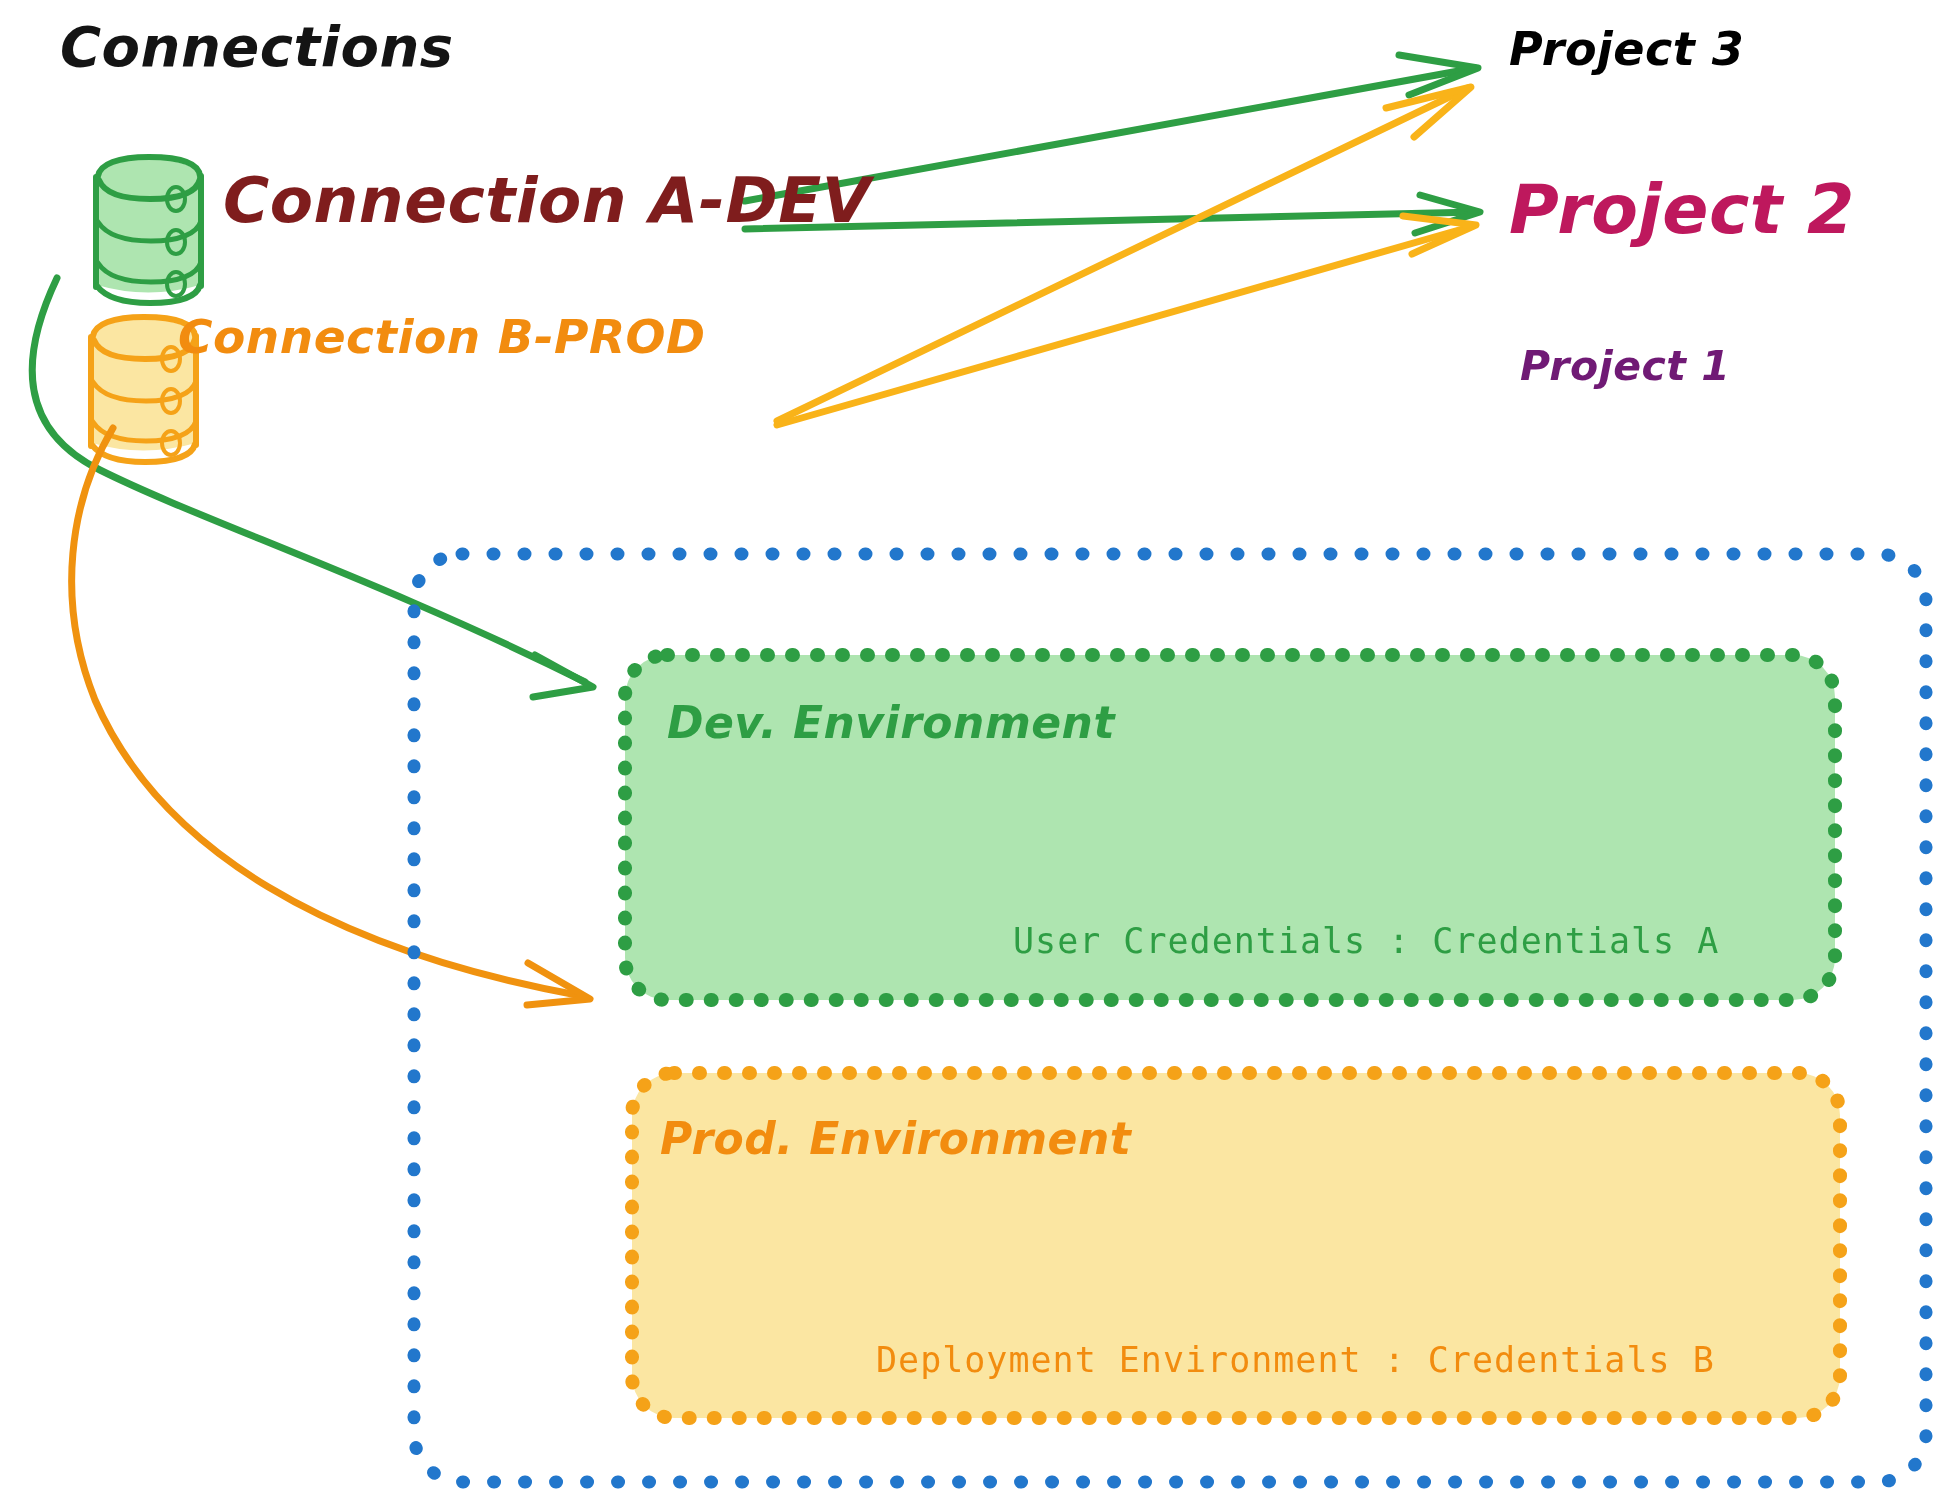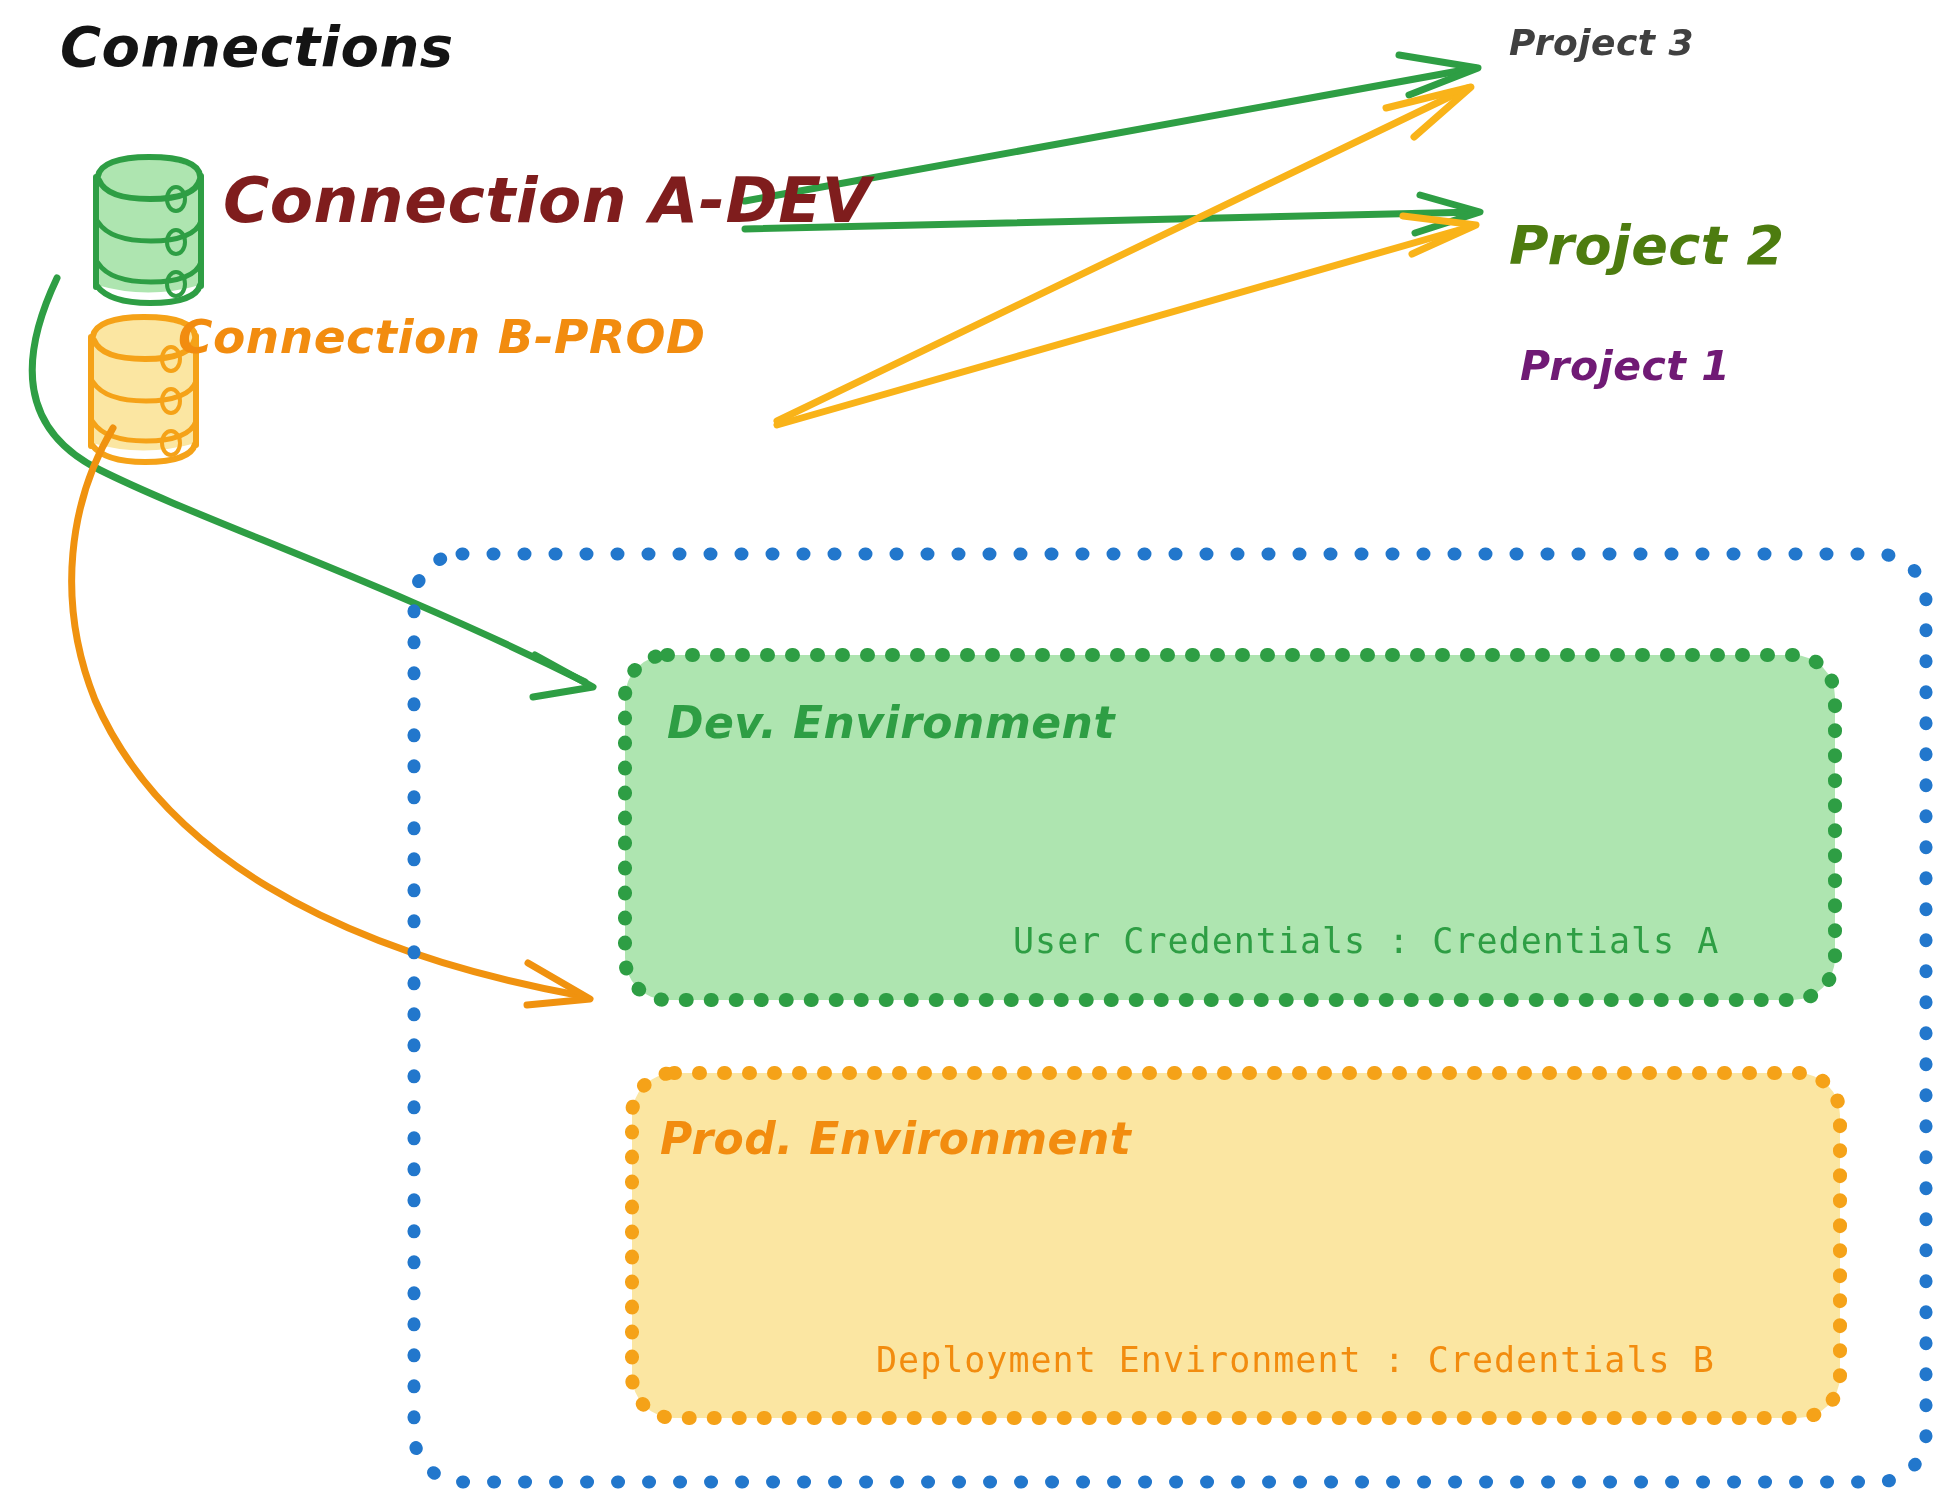--- a/index.html
+++ b/index.html
@@ -53,29 +53,28 @@
   }
   #label-conn-b {
     left: 178px;
     top: 309px;
     font-size: 47px;
     color: #F28C0F;
   }
   #label-project-3 {
     left: 1509px;
     top: 22px;
-    font-size: 36px;
-    color: #404040;
+    font-size: 46px;
+    color: #000000;
   }
   #label-project-2 {
     left: 1509px;
     top: 170px;
-    font-size: 54px;
-    color: #4d7c0f;
-    margin-top: 44px;
+    font-size: 68px;
+    color: #be185d;
   }
   #label-project-1 {
     left: 1520px;
     top: 342px;
     font-size: 41px;
     color: #701a75;
   }
   #label-dev-env {
     left: 667px;
     top: 697px;

